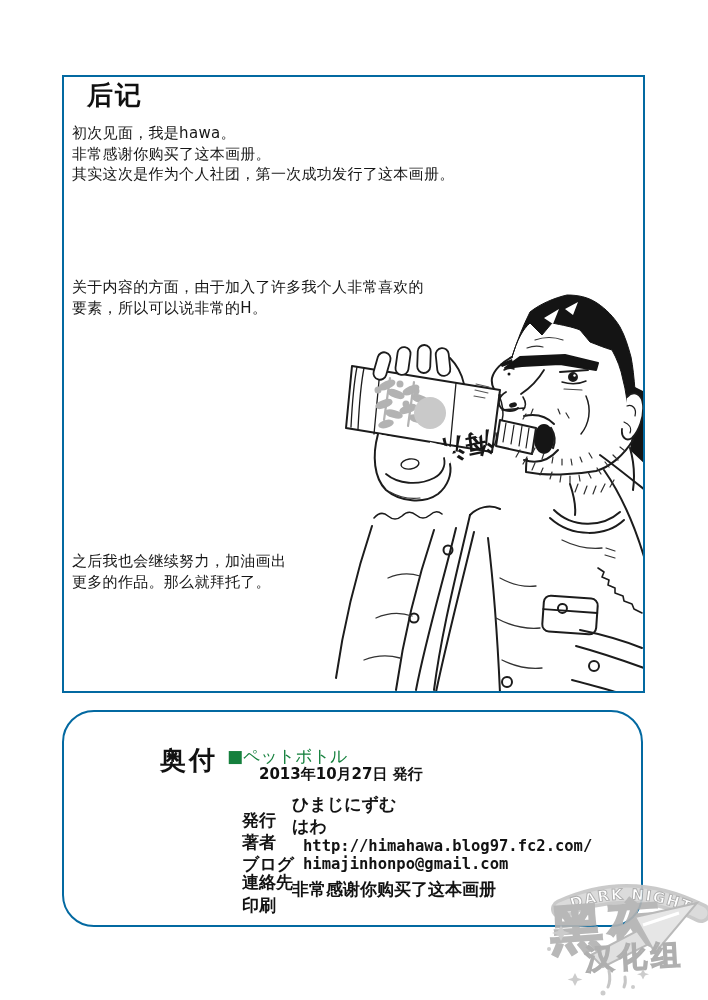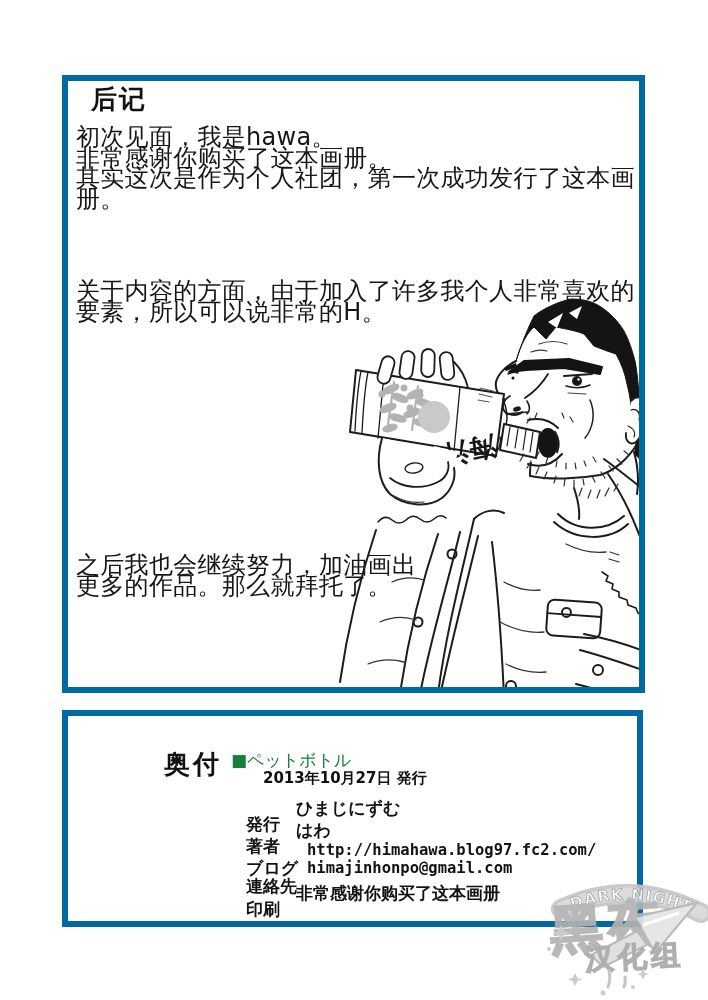--- a/index.html
+++ b/index.html
@@ -2,32 +2,32 @@
 <html><head>
 <meta charset="utf-8">
 <style>
   html,body{margin:0;padding:0;}
   body{
     width:708px;height:1000px;position:relative;overflow:hidden;
     background:#ffffff;color:#141414;
     font-family:"DejaVu Sans",sans-serif;
   }
   .box{
-    position:absolute;border:6px solid #0369a1;background:#fff;
+    position:absolute;border:2px solid #0369a1;background:#fff;
     box-sizing:border-box;overflow:hidden;
   }
   #main-box{left:62px;top:75px;width:583px;height:618px;}
-  #colophon-box{left:62px;top:710px;width:581px;height:217px;}
+  #colophon-box{left:62px;top:710px;width:581px;height:217px;border-radius:32px;}
   .afterword-title{
     position:absolute;left:23px;top:1px;margin:0;
     font-size:26px;font-weight:800;letter-spacing:2px;color:#111;
   }
   .para{
     position:absolute;left:8px;margin:0;
-    font-size:24px;line-height:20.5px;letter-spacing:.3px;
+    font-size:15px;line-height:20.5px;letter-spacing:.3px;
     white-space:pre-line;color:#161616;z-index:3;
   }
   #para-1{top:46px;} #para-2{top:128px;} #para-3{top:200px;}
   #para-4{top:263px;} #para-5{top:379px;} #para-6{top:474px;}
   #man-illo{position:absolute;left:266px;top:201px;width:315px;height:415px;z-index:1;}
   
   .colo-heading{
     position:absolute;left:96px;top:31px;margin:0;
     font-size:26px;font-weight:800;letter-spacing:3px;color:#111;
   }

